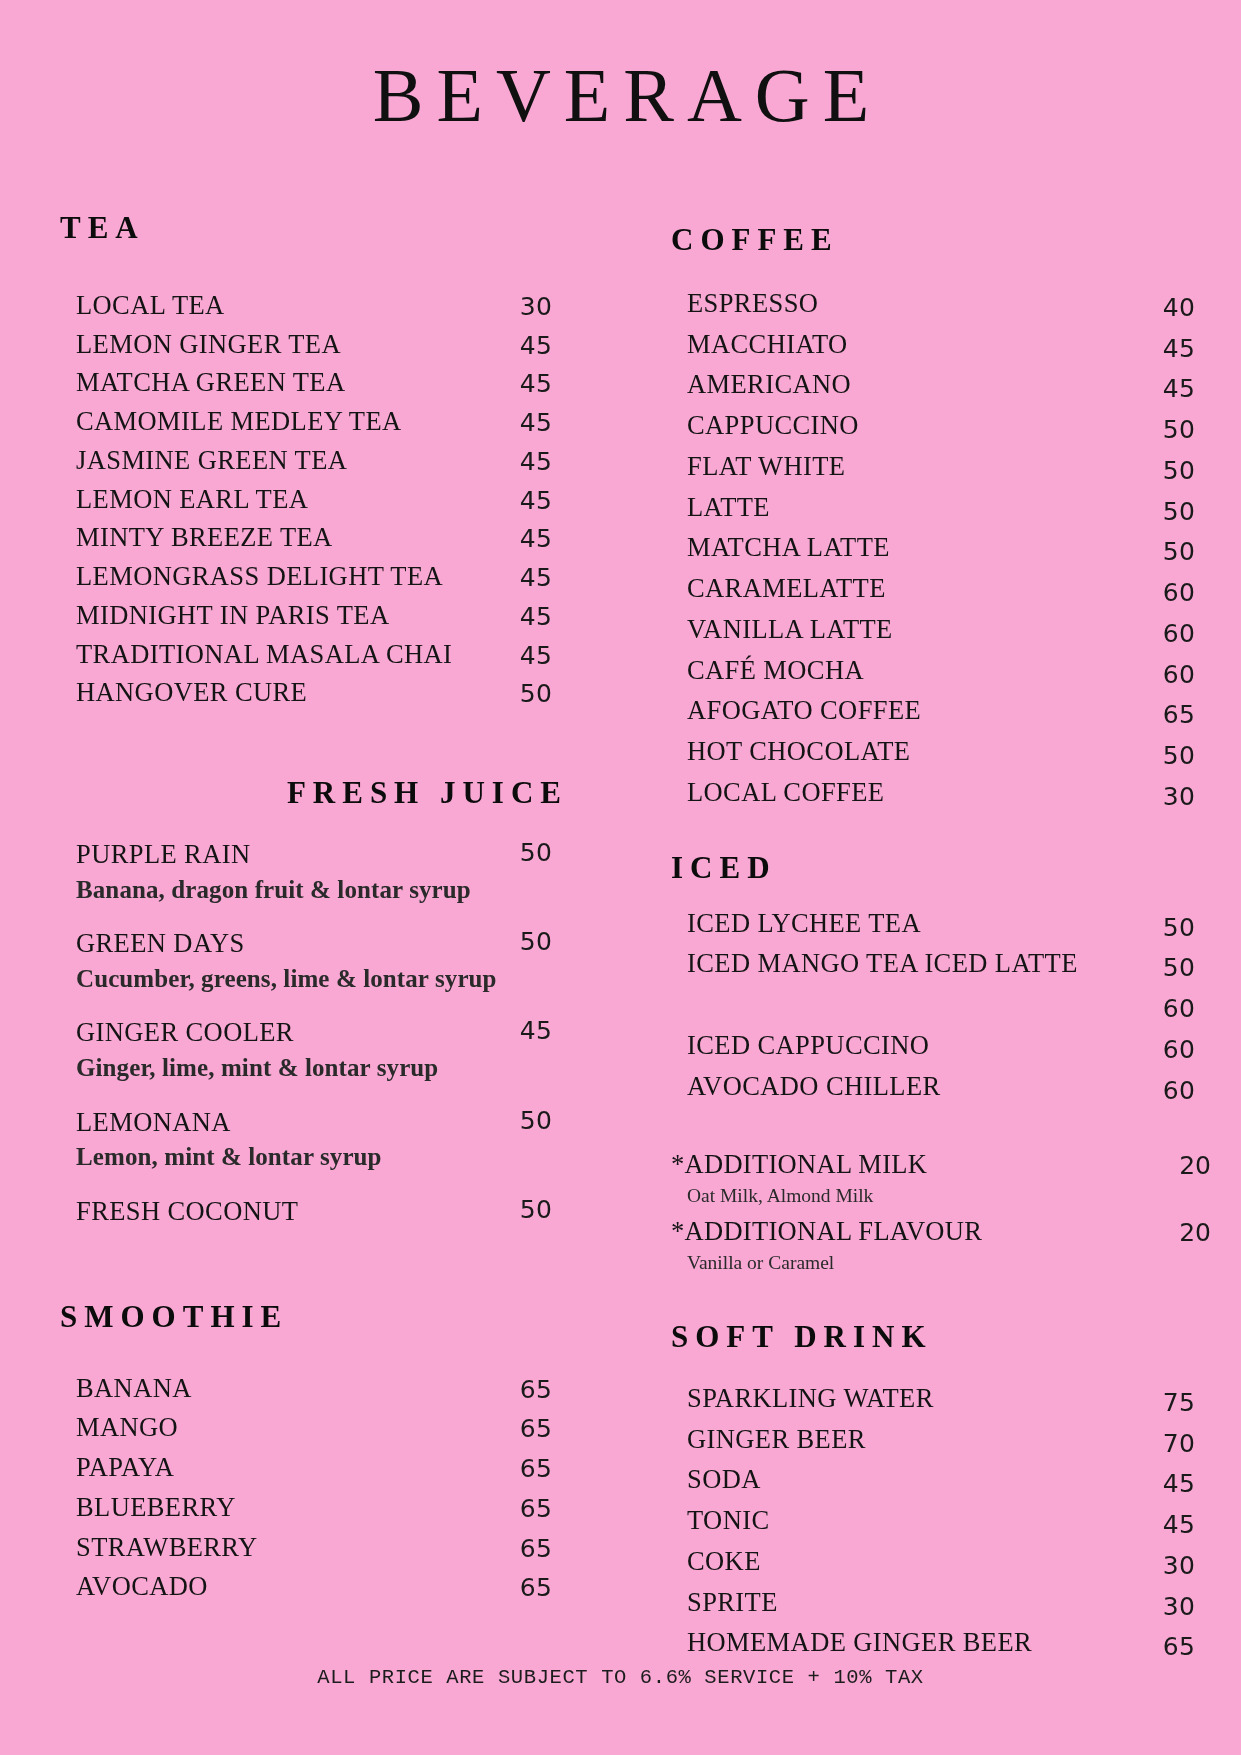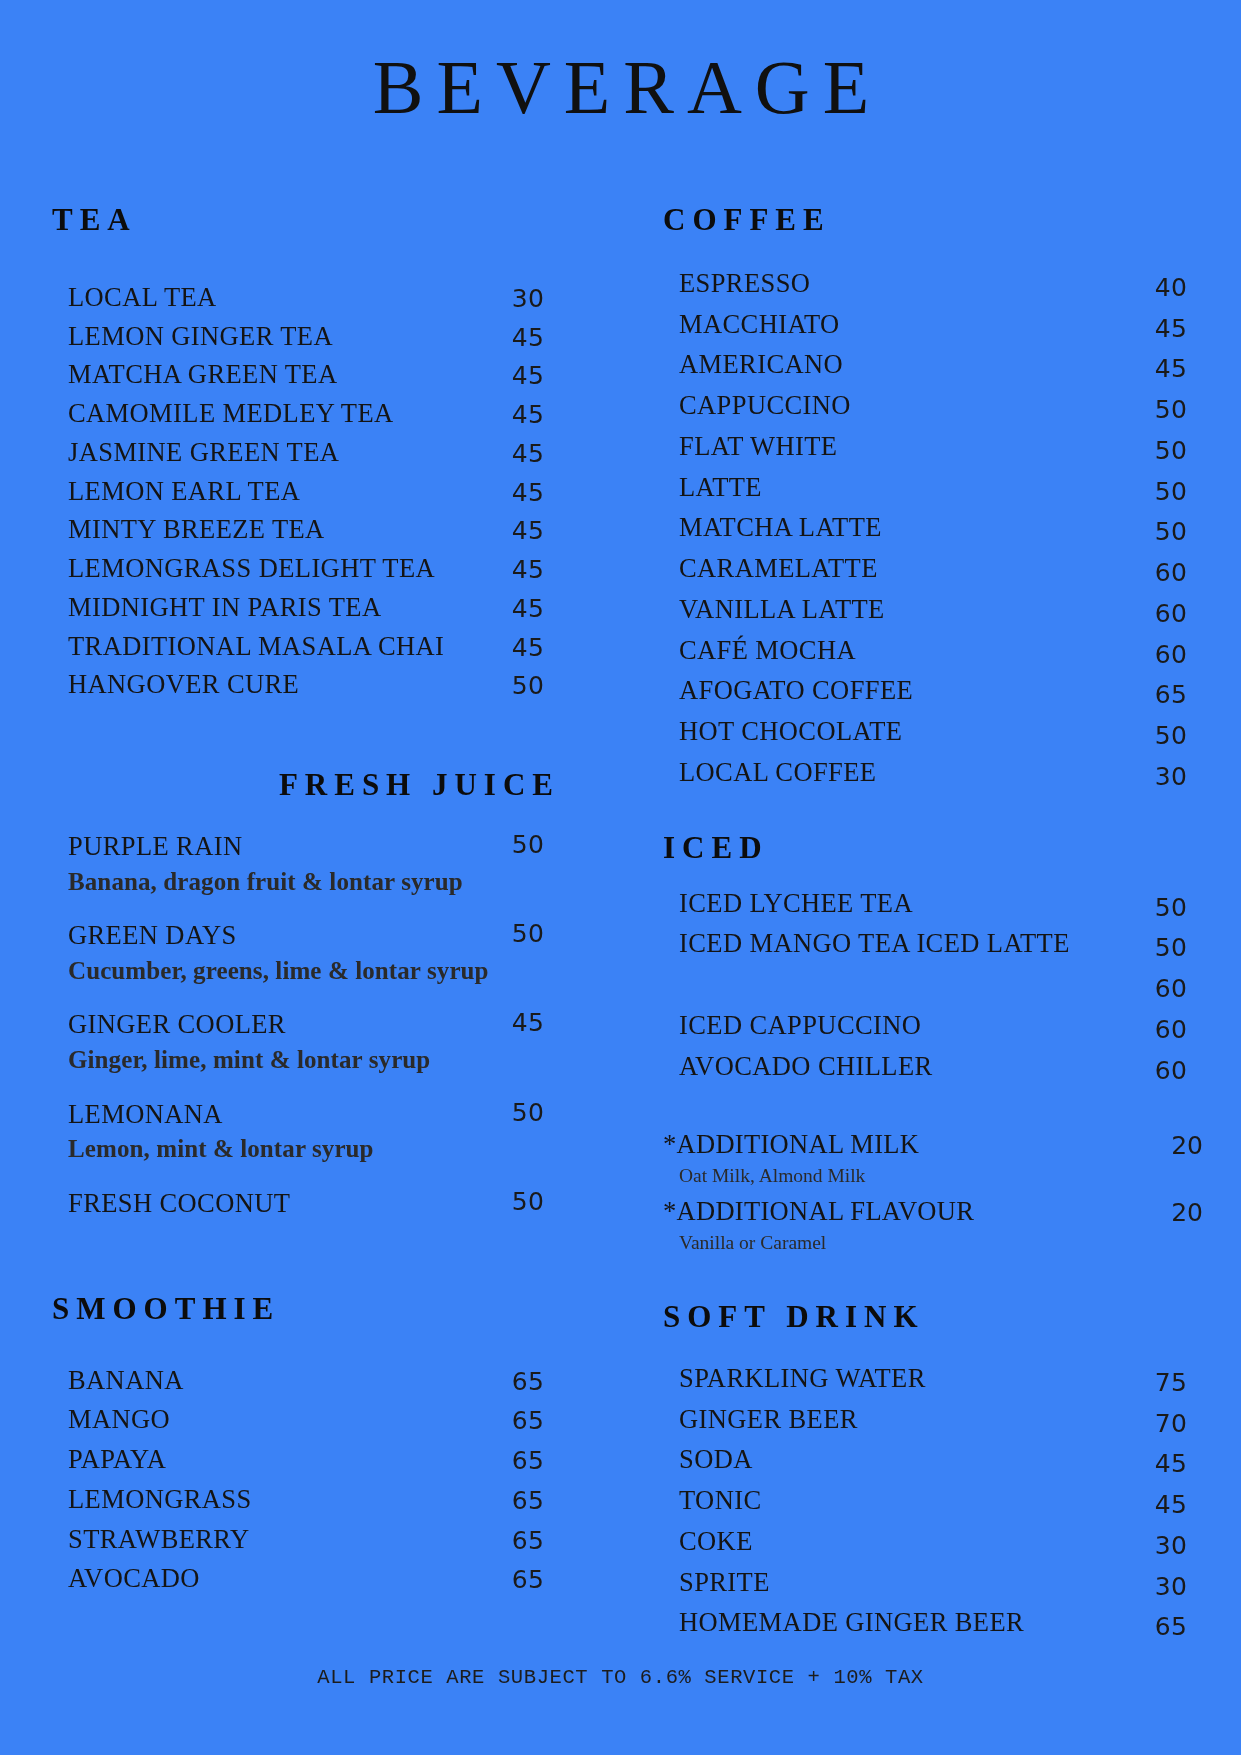--- a/index.html
+++ b/index.html
@@ -11,22 +11,22 @@
     width: 1241px;
     height: 1755px;
     position: relative;
     font-family: "Liberation Serif", "DejaVu Serif", serif;
     color: #121212;
     -webkit-font-smoothing: antialiased;
   }
   .page {
     position: absolute;
     inset: 0;
-    background: #3b82f6;
-    padding: 4px;
+    background: #f9a8d4;
+    padding: 12px;
   }
 
   
   .menu-title {
     text-align: center;
     font-family: "Liberation Serif", "DejaVu Serif", serif;
     font-size: 76px;
     letter-spacing: 13px;
     font-weight: 400;
     margin: 0;
@@ -59,21 +59,21 @@
     font-family: "Liberation Serif", "DejaVu Serif", serif;
     font-weight: 700;
     font-size: 31px;
     letter-spacing: 7px;
     margin: 0;
     color: #0c0c0c;
   }
   .sec-tea      { margin-top: 0px; }
   .sec-juice    { margin-top: 64px; text-align: right; }
   .sec-smoothie { margin-top: 70px; }
-  .sec-coffee   { margin-top: 0px; }
+  .sec-coffee   { margin-top: 12px; }
   .sec-iced     { margin-top: 36px; }
   .sec-soft     { margin-top: 44px; }
 
   
   .items { margin: 16px; padding: 0; list-style: none; }
   .items-tea      { margin-top: 42px; }
   .items-juice    { margin-top: 26px; }
   .items-smoothie { margin-top: 36px; }
   .items-coffee   { margin-top: 28px; }
   .items-iced     { margin-top: 20px; }
@@ -288,21 +288,21 @@
         </li>
         <li class="row row-plain">
           <span class="item-name">MANGO</span>
           <span class="item-price">65</span>
         </li>
         <li class="row row-plain">
           <span class="item-name">PAPAYA</span>
           <span class="item-price">65</span>
         </li>
         <li class="row row-plain">
-          <span class="item-name">LEMONGRASS</span>
+          <span class="item-name">BLUEBERRY</span>
           <span class="item-price">65</span>
         </li>
         <li class="row row-plain">
           <span class="item-name">STRAWBERRY</span>
           <span class="item-price">65</span>
         </li>
         <li class="row row-plain">
           <span class="item-name">AVOCADO</span>
           <span class="item-price">65</span>
         </li>

